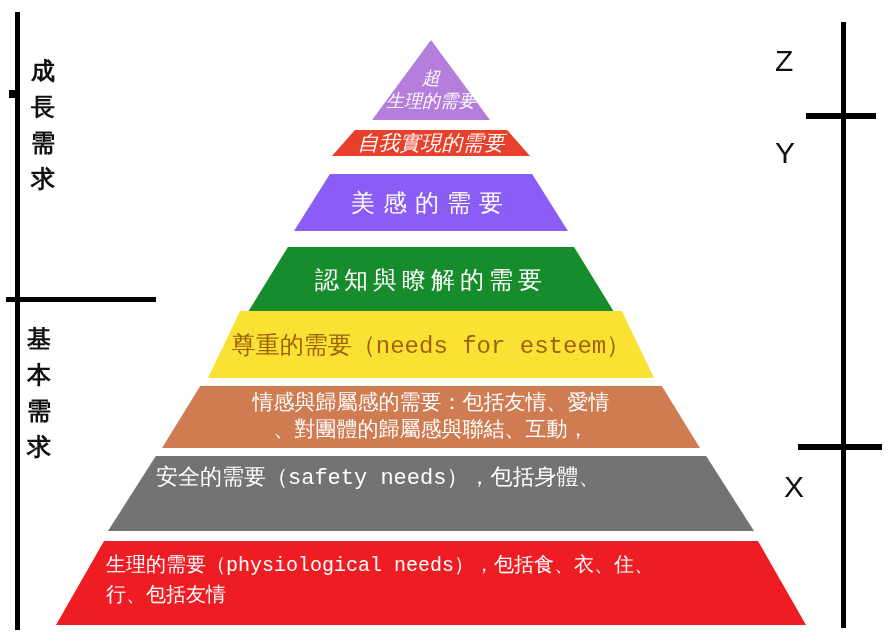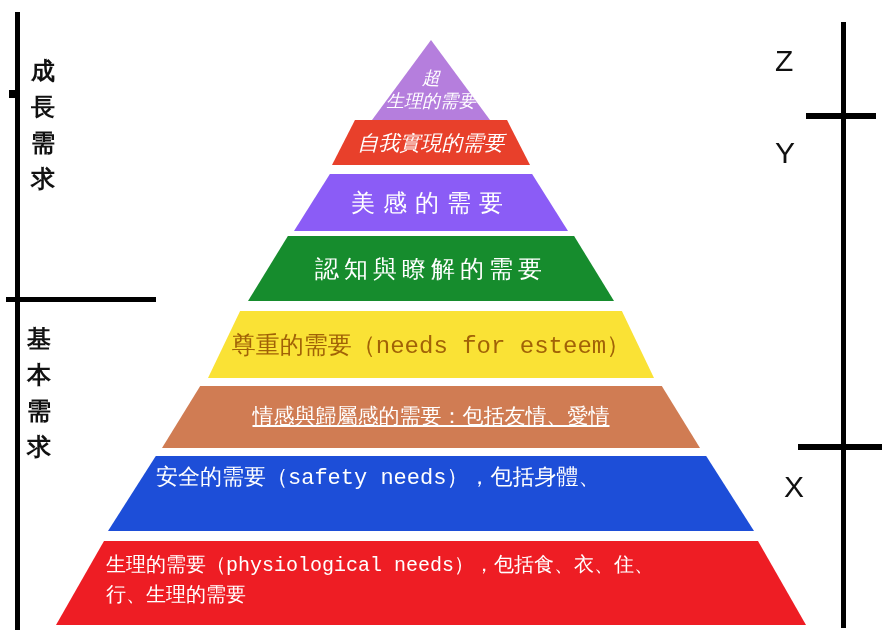--- a/index.html
+++ b/index.html
@@ -30,27 +30,27 @@
   .level{
     position:absolute;display:flex;flex-direction:column;justify-content:center;
     align-items:center;color:#fff;text-align:center;
     font-family:"Liberation Mono","DejaVu Sans Mono",monospace;
   }
   .level .ln{display:block;white-space:nowrap;}
   .lv1{left:372px;top:40px;width:118px;height:80px;
        clip-path:polygon(50% 0,100% 100%,0 100%);
        font-size:18px;line-height:23px;padding-top:22px;box-sizing:border-box;
        font-style:italic;}
-  .lv2{left:332px;top:120px;width:198px;height:45px;
+  .lv2{left:332px;top:130px;width:198px;height:26px;
        clip-path:polygon(11.6% 0,88.4% 0,100% 100%,0 100%);
        font-size:21px;font-style:italic;}
   .lv3{left:294px;top:174px;width:274px;height:57px;
        clip-path:polygon(13.1% 0,86.9% 0,100% 100%,0 100%);
        font-size:24px;letter-spacing:8px;}
-  .lv4{left:248px;top:236px;width:366px;height:65px;
+  .lv4{left:248px;top:247px;width:366px;height:65px;
        clip-path:polygon(10.9% 0,89.1% 0,100% 100%,0 100%);
        font-size:24px;letter-spacing:5px;}
   .lv5{left:208px;top:311px;width:446px;height:67px;
        clip-path:polygon(7.2% 0,92.8% 0,100% 100%,0 100%);
        font-size:24px;}
   .lv6{left:162px;top:386px;width:538px;height:62px;
        clip-path:polygon(7.1% 0,92.9% 0,100% 100%,0 100%);
        font-size:21px;line-height:27px;}
   .lv7{left:108px;top:456px;width:646px;height:75px;
        clip-path:polygon(7.4% 0,92.6% 0,100% 100%,0 100%);
@@ -107,26 +107,27 @@
   </div>
 
   <div class="level lv4" style="background: rgb(22, 140, 45); color: rgb(255, 255, 255);">
     <span class="ln">認知與瞭解的需要</span>
   </div>
 
   <div class="level lv5" style="background: rgb(250, 226, 53); color: #a16207;">
     <span class="ln">尊重的需要（needs for esteem）</span>
   </div>
 
-  <div class="level lv6" style="background: rgb(208, 124, 83); color: rgb(255, 255, 255); text-decoration: underline;">
+  <div class="level lv6" style="background: rgb(208, 124, 83); color: rgb(255, 255, 255);">
     <span class="ln">情感與歸屬感的需要：包括友情、愛情</span>
+    <span class="ln">、對團體的歸屬感與聯結、互動，</span>
   </div>
 
-  <div class="level lv7" style="background: #1d4ed8; color: rgb(255, 255, 255);">
+  <div class="level lv7" style="background: #737373; color: rgb(255, 255, 255);">
     <span class="ln">安全的需要（safety needs），包括身體、</span>
   </div>
 
   <div class="level lv8" style="background: rgb(238, 29, 36); color: rgb(255, 255, 255);">
     <span class="ln">生理的需要（physiological needs），包括食、衣、住、</span>
-    <span class="ln">行、生理的需要</span>
+    <span class="ln">行、包括友情</span>
   </div>
 
 </div>
 
 </body></html>

